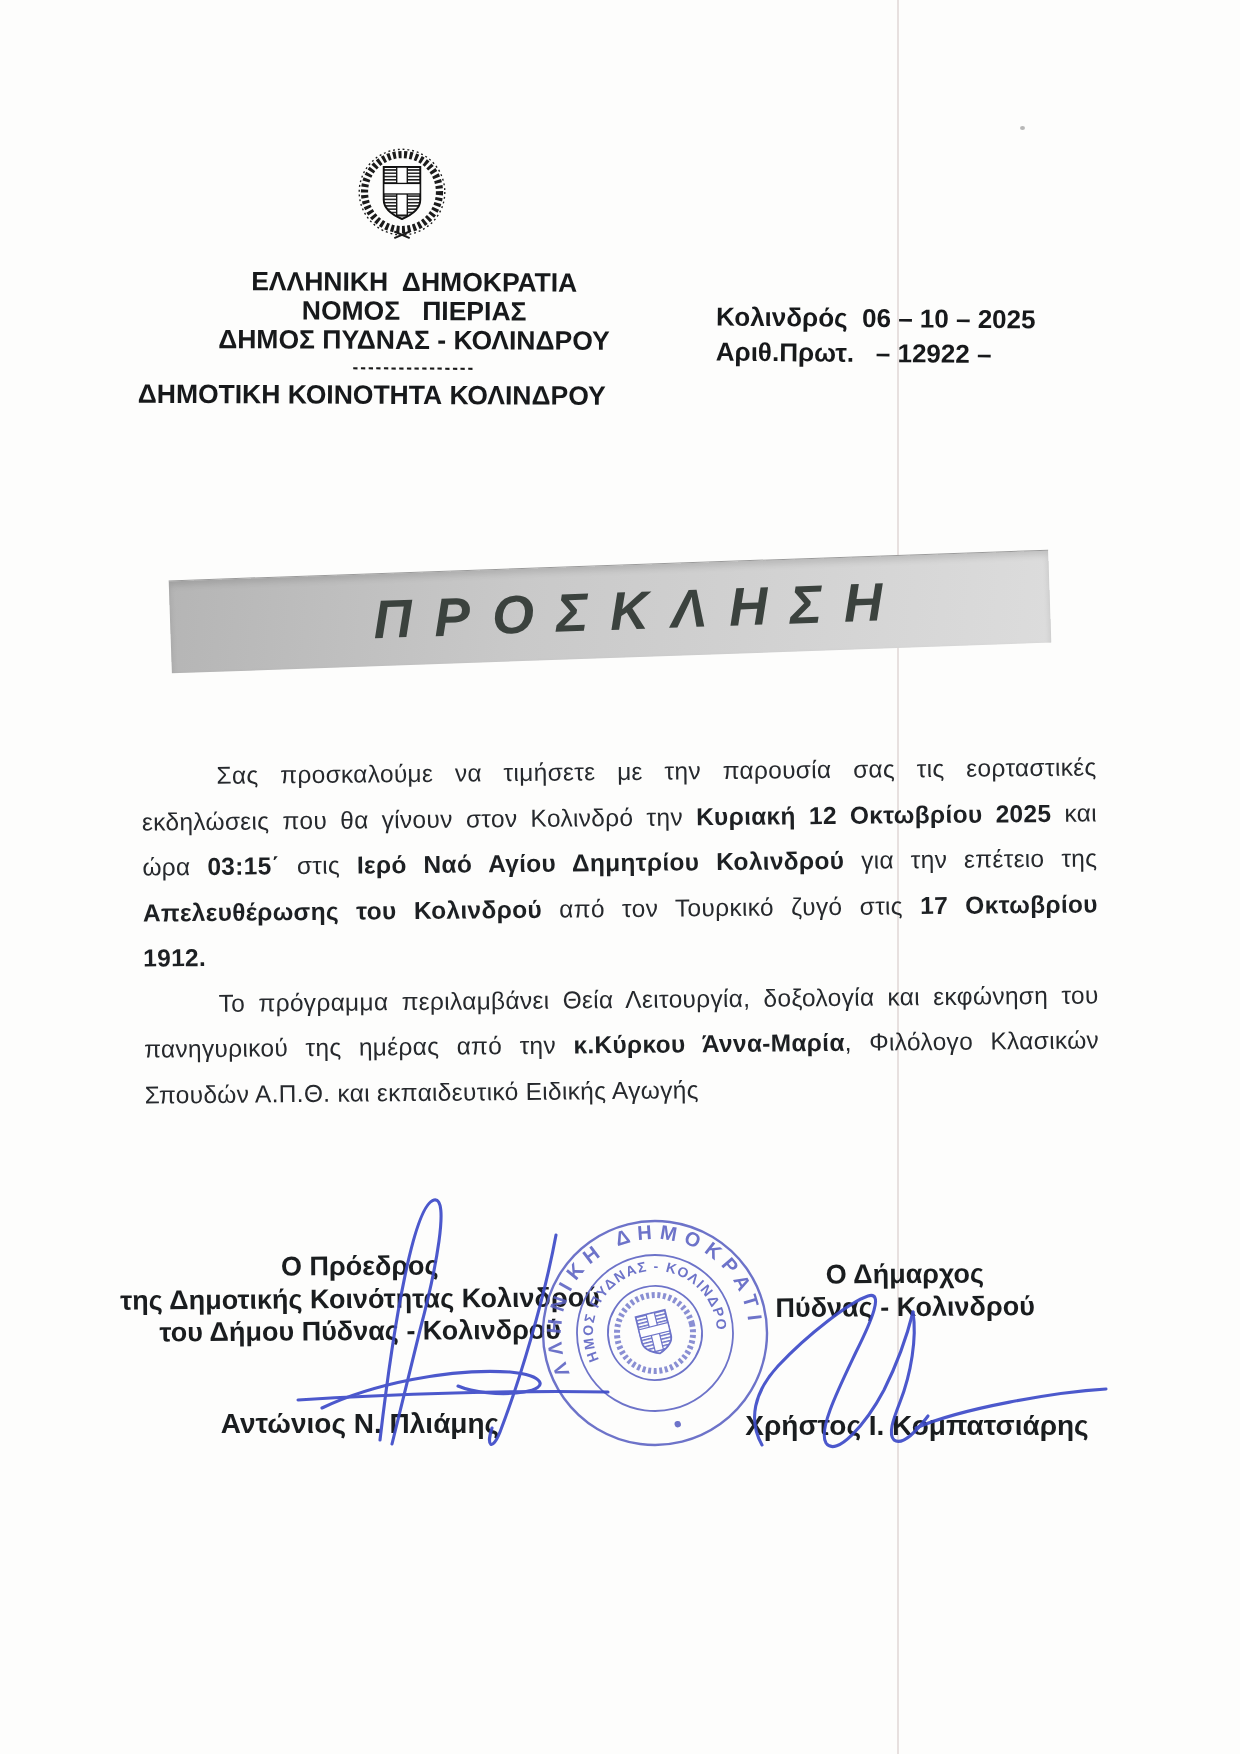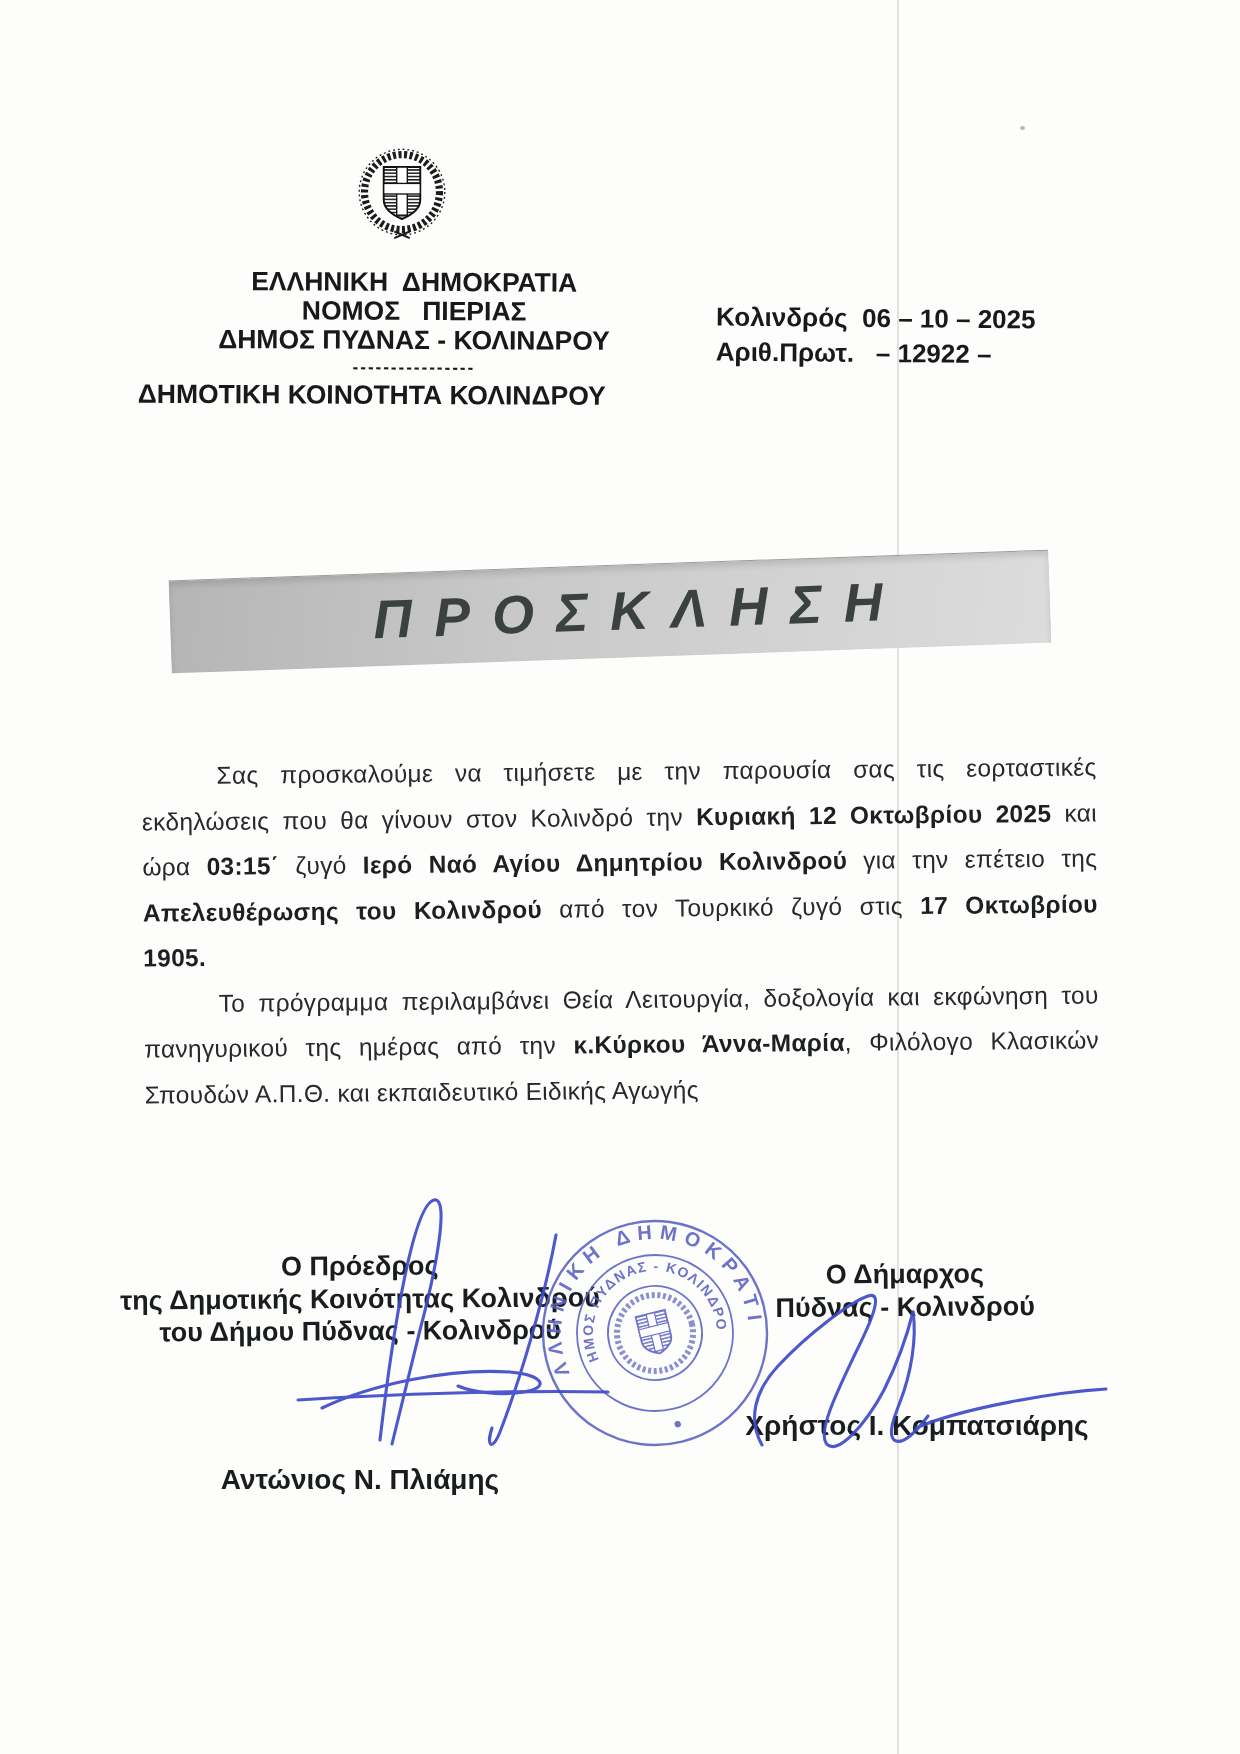--- a/index.html
+++ b/index.html
@@ -48,21 +48,21 @@
   .jline.last{text-align-last:left;}
   .jline b{font-weight:bold;color:#1d2023;}
 
   
   .sig-block{position:absolute;text-align:center;font-weight:bold;
              font-size:27px;line-height:32.5px;color:#1a1d1f;}
   .sig-left{left:120px;top:1250px;width:480px;transform:rotate(-.4deg);}
   .sig-right{left:700px;top:1258px;width:410px;transform:rotate(-.4deg);}
   .sig-name{position:absolute;text-align:center;font-weight:bold;
             font-size:28px;color:#1a1d1f;}
-  .name-left{left:120px;top:1464px;width:480px;}
+  .name-left{left:120px;top:1408px;width:480px;}
   .name-right{left:712px;top:1410px;width:410px;}
 
   .stamp{position:absolute;left:537px;top:1215px;width:236px;height:236px;opacity:.88;}
   .sig-ink{position:absolute;left:0;top:0;width:1240px;height:1754px;pointer-events:none;}
 </style>
 </head>
 <body>
 
 <div id="page">
 
@@ -100,23 +100,23 @@
   </div>
 
   <div class="banner">
     <div class="title">ΠΡΟΣΚΛΗΣΗ</div>
   </div>
 
   <div class="body-text">
     <div>
         <div class="jline first"><span>Σας προσκαλούμε να τιμήσετε με την παρουσία σας τις εορταστικές</span></div>
         <div class="jline"><span>εκδηλώσεις που θα γίνουν στον Κολινδρό την </span><b>Κυριακή 12 Οκτωβρίου 2025</b><span> και</span></div>
-        <div class="jline"><span>ώρα </span><b>03:15΄</b><span> ζυγό </span><b>Ιερό Ναό Αγίου Δημητρίου Κολινδρού</b><span> για την επέτειο της</span></div>
+        <div class="jline"><span>ώρα </span><b>03:15΄</b><span> στις </span><b>Ιερό Ναό Αγίου Δημητρίου Κολινδρού</b><span> για την επέτειο της</span></div>
         <div class="jline"><b>Απελευθέρωσης του Κολινδρού</b><span> από τον Τουρκικό ζυγό στις </span><b>17 Οκτωβρίου</b></div>
-        <div class="jline last"><b>1905.</b></div>
+        <div class="jline last"><b>1912.</b></div>
       </div>
     <div>
         <div class="jline first"><span>Το πρόγραμμα περιλαμβάνει Θεία Λειτουργία, δοξολογία και εκφώνηση του</span></div>
         <div class="jline"><span>πανηγυρικού της ημέρας από την </span><b>κ.Κύρκου Άννα-Μαρία</b><span>, Φιλόλογο Κλασικών</span></div>
         <div class="jline last"><span>Σπουδών Α.Π.Θ. και εκπαιδευτικό Ειδικής Αγωγής</span></div>
       </div>
   </div>
 
   <div class="sig-block sig-left">
     <div>Ο Πρόεδρος</div>

